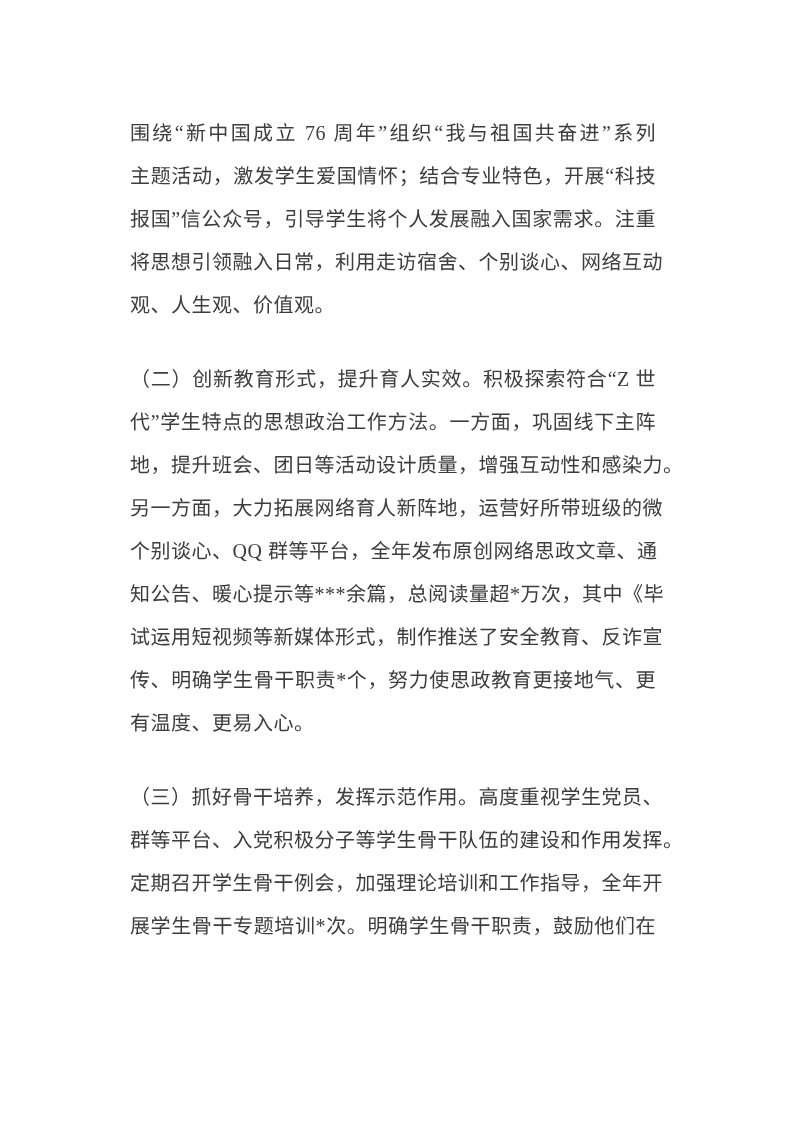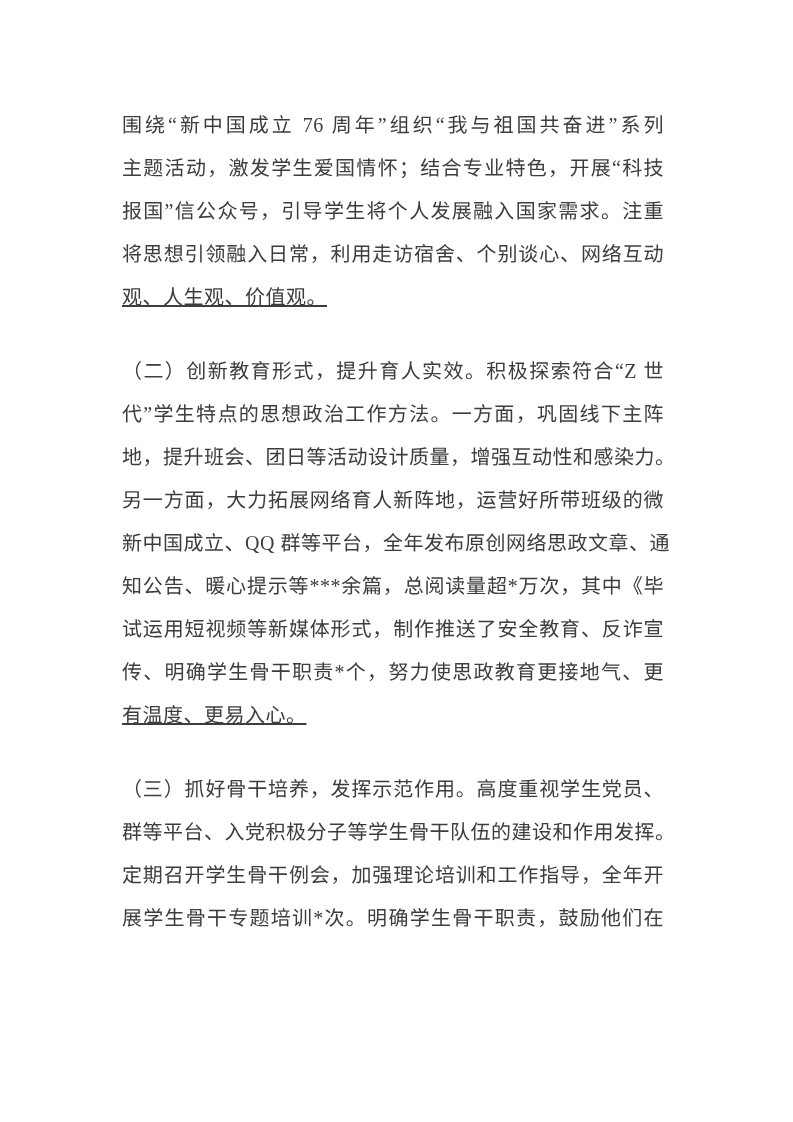--- a/index.html
+++ b/index.html
@@ -12,40 +12,39 @@
     width: 793px;
     height: 1122px;
     background: #ffffff;
     box-sizing: border-box;
     padding: 96px 121px 0 114px;
     overflow: hidden;
     font-family: "Liberation Serif", "DejaVu Serif", serif;
     color: #3d3d3d;
   }
   .paragraph {
-    margin: 8px;
+    margin: 16px;
     padding: 0;
   }
   .paragraph + .paragraph {
     margin-top: 31px;
   }
   .line {
     font-size: 20px;
     line-height: 43px;
     white-space: nowrap;
     text-align: justify;
     text-align-last: justify;
     -moz-text-align-last: justify;
     text-justify: inter-character;
     letter-spacing: 0.5px;
   }
   .line.short {
     text-align: left;
     text-align-last: left;
-    text-decoration: underline;
     -moz-text-align-last: left;
   }
 </style>
 </head>
 <body>
 
 <div class="page">
 
   <div class="paragraph">
     <div class="line">围绕“新中国成立 76 周年”组织“我与祖国共奋进”系列</div>
@@ -53,21 +52,21 @@
     <div class="line">报国”信公众号，引导学生将个人发展融入国家需求。注重</div>
     <div class="line">将思想引领融入日常，利用走访宿舍、个别谈心、网络互动</div>
     <div class="line short">观、人生观、价值观。</div>
   </div>
 
   <div class="paragraph">
     <div class="line">（二）创新教育形式，提升育人实效。积极探索符合“Z 世</div>
     <div class="line">代”学生特点的思想政治工作方法。一方面，巩固线下主阵</div>
     <div class="line">地，提升班会、团日等活动设计质量，增强互动性和感染力。</div>
     <div class="line">另一方面，大力拓展网络育人新阵地，运营好所带班级的微</div>
-    <div class="line">新中国成立、QQ 群等平台，全年发布原创网络思政文章、通</div>
+    <div class="line">个别谈心、QQ 群等平台，全年发布原创网络思政文章、通</div>
     <div class="line">知公告、暖心提示等***余篇，总阅读量超*万次，其中《毕</div>
     <div class="line">试运用短视频等新媒体形式，制作推送了安全教育、反诈宣</div>
     <div class="line">传、明确学生骨干职责*个，努力使思政教育更接地气、更</div>
     <div class="line short">有温度、更易入心。</div>
   </div>
 
   <div class="paragraph">
     <div class="line">（三）抓好骨干培养，发挥示范作用。高度重视学生党员、</div>
     <div class="line">群等平台、入党积极分子等学生骨干队伍的建设和作用发挥。</div>
     <div class="line">定期召开学生骨干例会，加强理论培训和工作指导，全年开</div>

